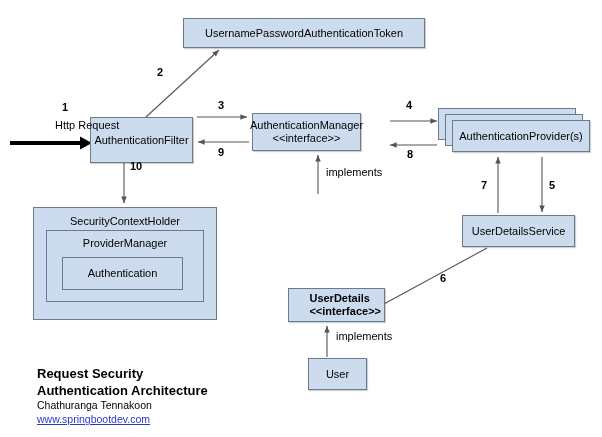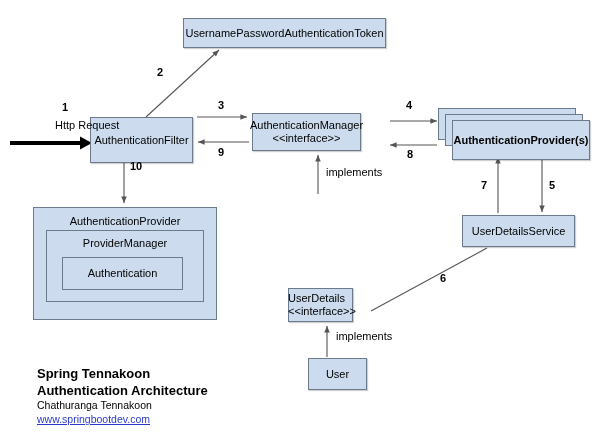--- a/index.html
+++ b/index.html
@@ -162,55 +162,55 @@
 
     <g>
       <line x1="487" y1="248" x2="371" y2="311" stroke="#555555" stroke-width="1.1"></line>
     </g>
 
     <g>
       <line x1="327" y1="357" x2="327" y2="326" stroke="#555555" stroke-width="1.1" marker-end="url(#ah-grey-sm)"></line>
     </g>
   </svg>
 
-  <div class="node shadowed" style="left:183px; top:18px; width:203px; height:30px;">
+  <div class="node shadowed" style="left:183px; top:18px; width:242px; height:30px;">
     <span class="node-label">UsernamePasswordAuthenticationToken</span>
   </div>
 
   <div class="node shadowed" style="left:90px; top:117px; width:103px; height:46px;">
     <span class="node-label">AuthenticationFilter</span>
   </div>
 
   <div class="node shadowed" style="left:252px; top:113px; width:109px; height:38px;">
     <span class="node-label">AuthenticationManager
 &lt;&lt;interface&gt;&gt;</span>
   </div>
 
   <div class="node" style="left:438px; top:108px; width:138px; height:32px;"></div>
   <div class="node" style="left:445px; top:114px; width:138px; height:32px;"></div>
-  <div class="node shadowed" style="left:452px; top:120px; width:138px; height:40px;font-weight:bold;">
+  <div class="node shadowed" style="left:452px; top:120px; width:138px; height:32px;">
     <span class="node-label">AuthenticationProvider(s)</span>
   </div>
 
 
   <div class="node shadowed" style="left:462px; top:215px; width:113px; height:32px;">
     <span class="node-label">UserDetailsService</span>
   </div>
 
-  <div class="node shadowed" style="left:288px; top:288px; width:65px; height:34px; justify-content:center;">
+  <div class="node shadowed" style="left:288px; top:288px; width:97px; height:34px; justify-content:flex-end;font-weight:bold;">
     <span class="node-label" style="text-align:left; padding-left:6px;">UserDetails
 &lt;&lt;interface&gt;&gt;</span>
   </div>
 
   <div class="node shadowed" style="left:308px; top:358px; width:59px; height:32px;">
     <span class="node-label">User</span>
   </div>
 
   <div class="container-node shadowed" style="left:33px; top:207px; width:184px; height:113px;">
-    <div class="container-title" style="top:7px;">AuthenticationProvider</div>
+    <div class="container-title" style="top:7px;">SecurityContextHolder</div>
   </div>
 
   <div class="container-node" style="left:46px; top:230px; width:158px; height:72px;">
     <div class="container-title" style="top:6px;">ProviderManager</div>
   </div>
 
   <div class="node" style="left:62px; top:257px; width:121px; height:33px;">
     <span class="node-label">Authentication</span>
   </div>
 
@@ -233,19 +233,19 @@
 
   <div class="edge-label" style="left:218px; top:146px;">9</div>
 
   <div class="edge-label" style="left:130px; top:160px;">10</div>
 
   <div class="plain-label" style="left:326px; top:166px;">implements</div>
 
   <div class="plain-label" style="left:336px; top:330px;">implements</div>
 
   <div class="title-block" style="left:37px; top:366px;">
-    <div class="title-line">Spring Tennakoon</div>
+    <div class="title-line">Request Security</div>
     <div class="title-line">Authentication Architecture</div>
     <div class="author-line">Chathuranga Tennakoon</div>
     <div class="site-line">www.springbootdev.com</div>
   </div>
 
 </div>
 
 </body></html>

